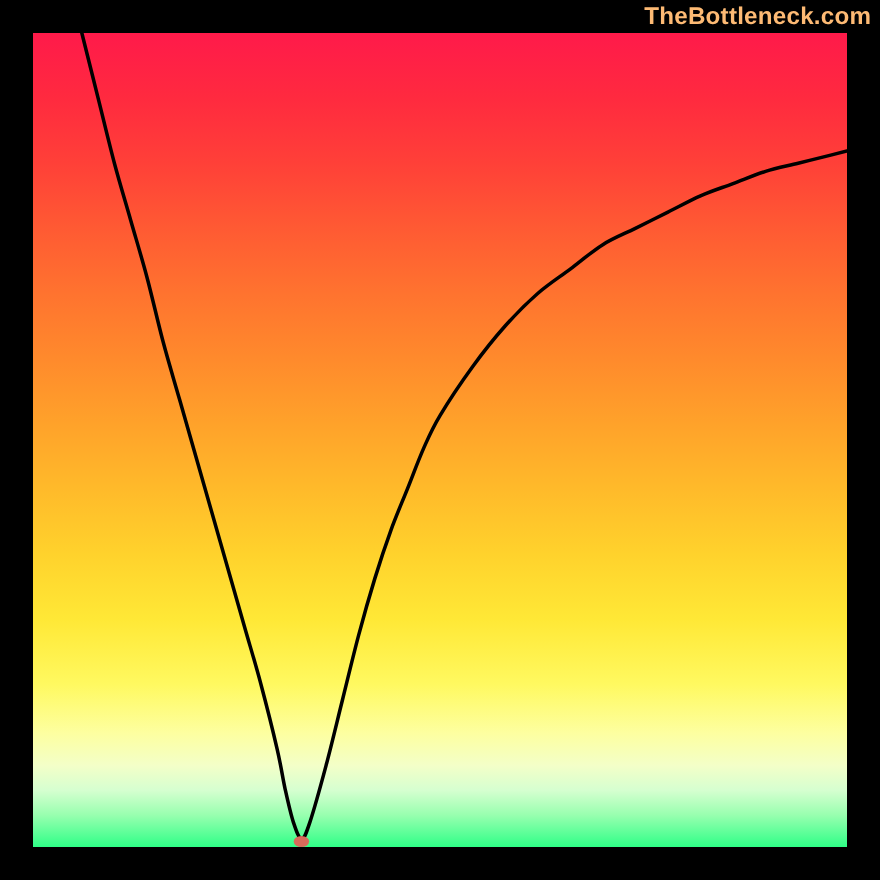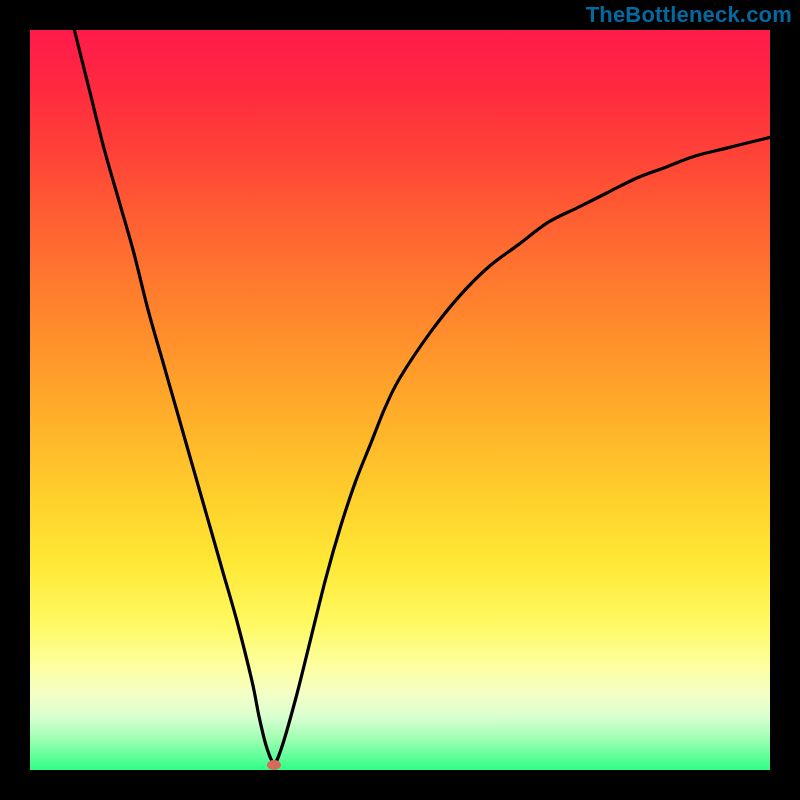--- a/index.html
+++ b/index.html
@@ -57,21 +57,21 @@
     background: #d86a5a;
     transform: translate(-50%, -50%);
   }
   .watermark {
     position: absolute;
     top: 2px;
     right: 8px;
     font-family: Arial, Helvetica, sans-serif;
     font-size: 22px;
     font-weight: 600;
-    color: #0369a1;
+    color: #fdba74;
     letter-spacing: 0.2px;
   }
 </style>
 </head>
 <body>
 
 <div class="frame">
   <div class="watermark">TheBottleneck.com</div>
   <div class="plot">
     <svg class="curve-svg" viewBox="0 0 740 740" preserveAspectRatio="none">

